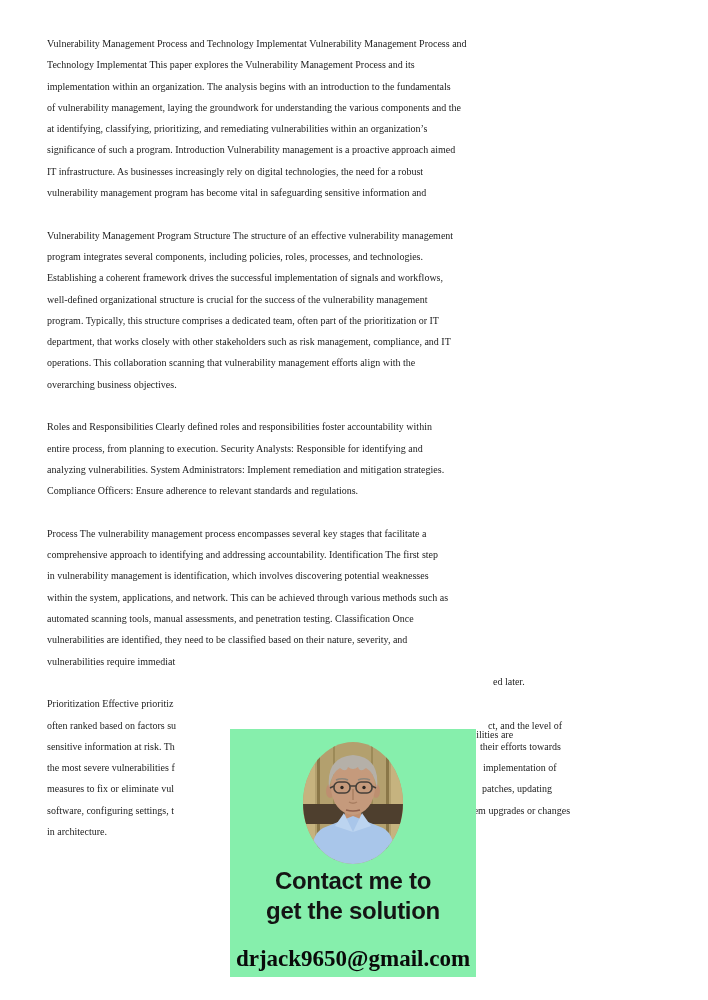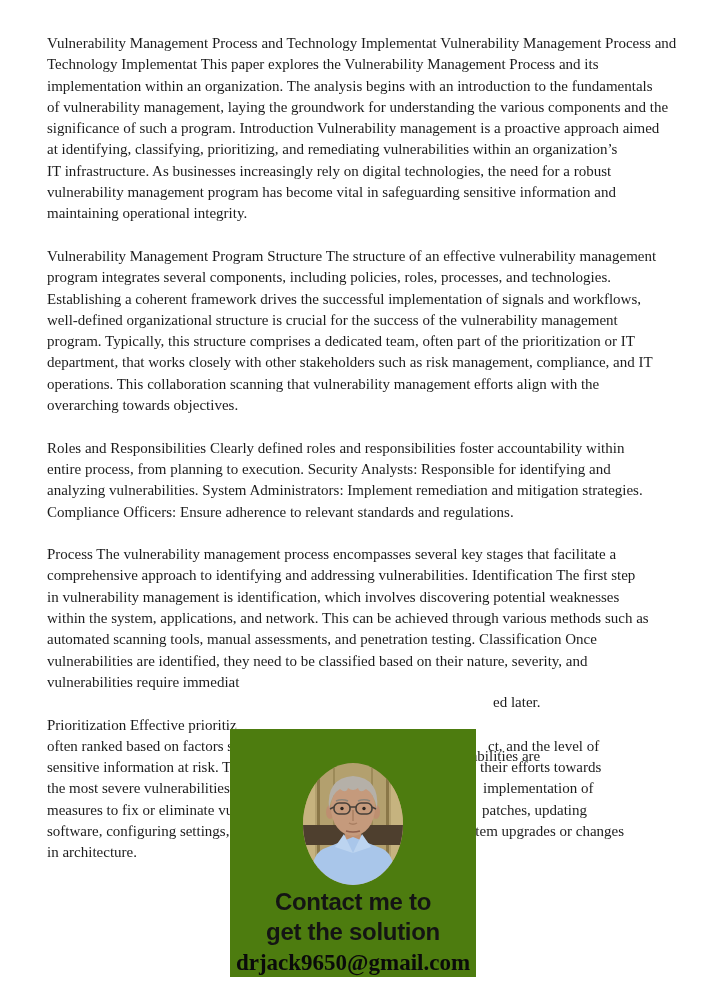--- a/index.html
+++ b/index.html
@@ -10,21 +10,21 @@
     background: #ffffff;
     overflow: hidden;
     font-family: "Liberation Serif", serif;
     color: #1c1c1c;
   }
   .doc {
     position: absolute;
     left: 47px;
     top: 33px;
     width: 630px;
-    font-size: 15px;
+    font-size: 10px;
   }
   .paragraph { margin: 0 0 21.3px 0; }
   .line {
     position: relative;
     height: 21.3px;
     line-height: 21.3px;
     white-space: pre;
   }
   .frag-left { position: absolute; left: 0; top: 0; white-space: pre; }
   .frag-right { position: absolute; top: 0; white-space: pre; }
@@ -44,83 +44,82 @@
     margin-top: 2px;
     font-family: "Liberation Sans", sans-serif;
     font-weight: bold;
     font-size: 24px;
     line-height: 30px;
     color: #141414;
     text-align: center;
     letter-spacing: -0.3px;
   }
   .contact-email {
-    margin-top: 2px;
+    margin-top: 19px;
     font-family: "Liberation Serif", serif;
     font-weight: bold;
     font-size: 23px;
     line-height: 28px;
     color: #0a0a0a;
     text-align: center;
   }
 </style>
 </head>
 <body>
 
 <div class="page" style="background: rgb(255, 255, 255); color: rgb(28, 28, 28);">
 
   <div class="doc">
       <div class="paragraph">
         <div class="line">Vulnerability Management Process and Technology Implementat Vulnerability Management Process and</div>
         <div class="line">Technology Implementat This paper explores the Vulnerability Management Process and its</div>
         <div class="line">implementation within an organization. The analysis begins with an introduction to the fundamentals</div>
         <div class="line">of vulnerability management, laying the groundwork for understanding the various components and the</div>
+        <div class="line">at identifying, classifying, prioritizing, and remediating vulnerabilities within an organization’s</div>
         <div class="line">significance of such a program. Introduction Vulnerability management is a proactive approach aimed</div>
-        <div class="line">at identifying, classifying, prioritizing, and remediating vulnerabilities within an organization’s</div>
         <div class="line">IT infrastructure. As businesses increasingly rely on digital technologies, the need for a robust</div>
         <div class="line">vulnerability management program has become vital in safeguarding sensitive information and</div>
-        <div class="line">maintaining operational integrity.</div>
       </div>
       <div class="paragraph">
         <div class="line">Vulnerability Management Program Structure The structure of an effective vulnerability management</div>
         <div class="line">program integrates several components, including policies, roles, processes, and technologies.</div>
         <div class="line">Establishing a coherent framework drives the successful implementation of signals and workflows,</div>
         <div class="line">well-defined organizational structure is crucial for the success of the vulnerability management</div>
         <div class="line">program. Typically, this structure comprises a dedicated team, often part of the prioritization or IT</div>
         <div class="line">department, that works closely with other stakeholders such as risk management, compliance, and IT</div>
         <div class="line">operations. This collaboration scanning that vulnerability management efforts align with the</div>
-        <div class="line">overarching towards objectives.</div>
+        <div class="line">overarching business objectives.</div>
       </div>
       <div class="paragraph">
         <div class="line">Roles and Responsibilities Clearly defined roles and responsibilities foster accountability within</div>
         <div class="line">entire process, from planning to execution. Security Analysts: Responsible for identifying and</div>
         <div class="line">analyzing vulnerabilities. System Administrators: Implement remediation and mitigation strategies.</div>
         <div class="line">Compliance Officers: Ensure adherence to relevant standards and regulations.</div>
       </div>
       <div class="paragraph">
         <div class="line">Process The vulnerability management process encompasses several key stages that facilitate a</div>
-        <div class="line">comprehensive approach to identifying and addressing vulnerabilities. Identification The first step</div>
+        <div class="line">comprehensive approach to identifying and addressing accountability. Identification The first step</div>
         <div class="line">in vulnerability management is identification, which involves discovering potential weaknesses</div>
         <div class="line">within the system, applications, and network. This can be achieved through various methods such as</div>
         <div class="line">automated scanning tools, manual assessments, and penetration testing. Classification Once</div>
         <div class="line">vulnerabilities are identified, they need to be classified based on their nature, severity, and</div>
         <div class="line"><span class="frag-left">vulnerabilities require immediat</span><span class="frag-right" style="left: 446px; margin-top: 20px;">ed later.</span></div>
       </div>
       <div class="paragraph">
         <div class="line"><span class="frag-left">Prioritization Effective prioritiz</span><span class="frag-right" style="left: 412px; margin-top: 31px;">erabilities are</span></div>
         <div class="line"><span class="frag-left">often ranked based on factors su</span><span class="frag-right" style="left: 441px;">ct, and the level of</span></div>
         <div class="line"><span class="frag-left">sensitive information at risk. Th</span><span class="frag-right" style="left: 433px;">their efforts towards</span></div>
         <div class="line"><span class="frag-left">the most severe vulnerabilities f</span><span class="frag-right" style="left: 436px;">implementation of</span></div>
         <div class="line"><span class="frag-left">measures to fix or eliminate vul</span><span class="frag-right" style="left: 435px; text-align: center;">patches, updating</span></div>
         <div class="line"><span class="frag-left">software, configuring settings, t</span><span class="frag-right" style="left: 415px; text-align: right;">ystem upgrades or changes</span></div>
         <div class="line">in architecture.</div>
       </div>
     </div>
 
-  <div class="overlay" style="background: #4d7c0f; justify-content: flex-end;">
+  <div class="overlay" style="background: #86efac;">
     <svg class="portrait" width="100" height="122" viewBox="0 0 100 122" aria-hidden="true">
       <defs>
         <clipPath id="ovalClip">
             <ellipse cx="50" cy="61" rx="50" ry="61"></ellipse>
           </clipPath>
       </defs>
       <g clip-path="url(#ovalClip)">
         <rect width="100" height="122" fill="#b3a06e"></rect>
         <rect x="0" y="0" width="12" height="122" fill="#c6b37f"></rect>
         <rect x="88" y="0" width="12" height="122" fill="#c6b37f"></rect>

